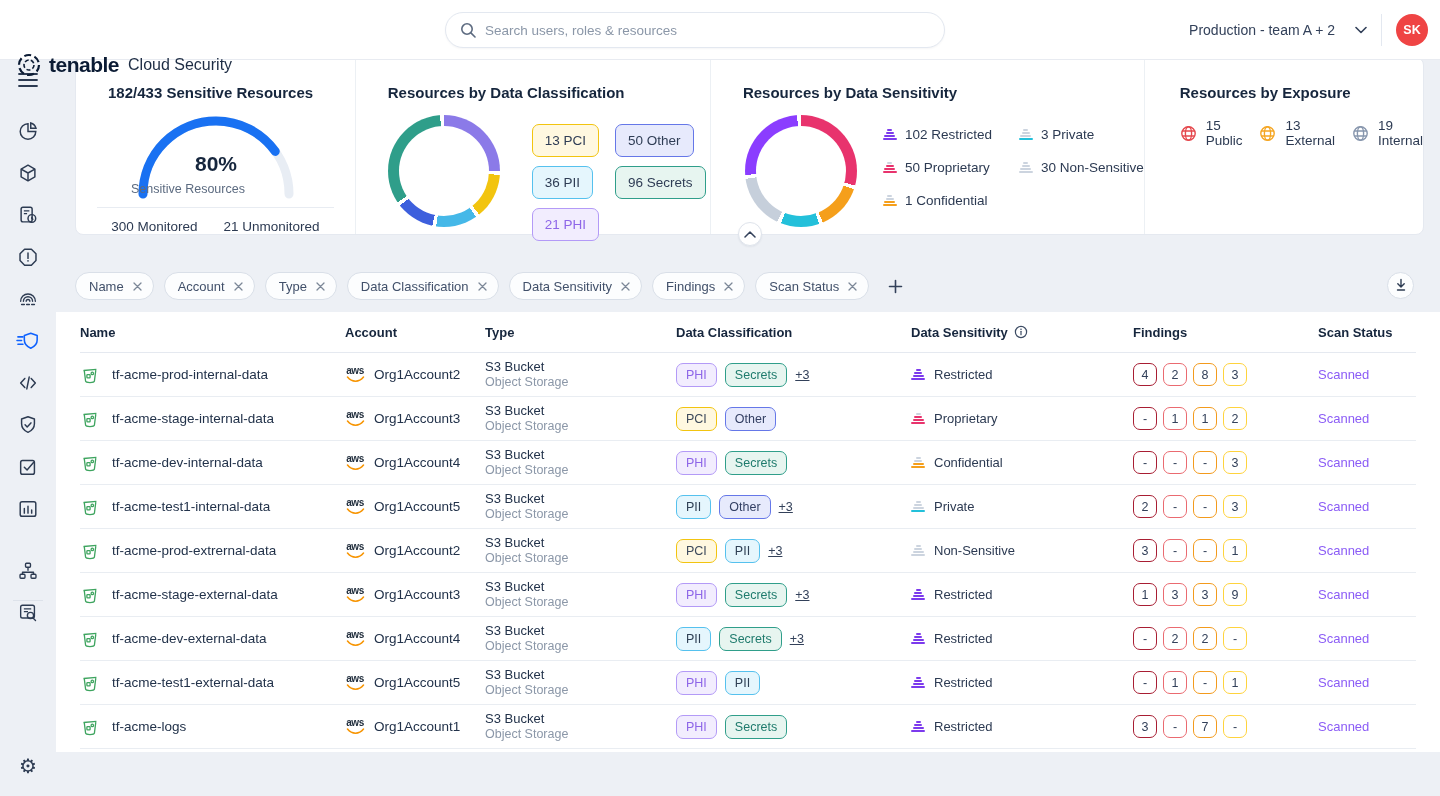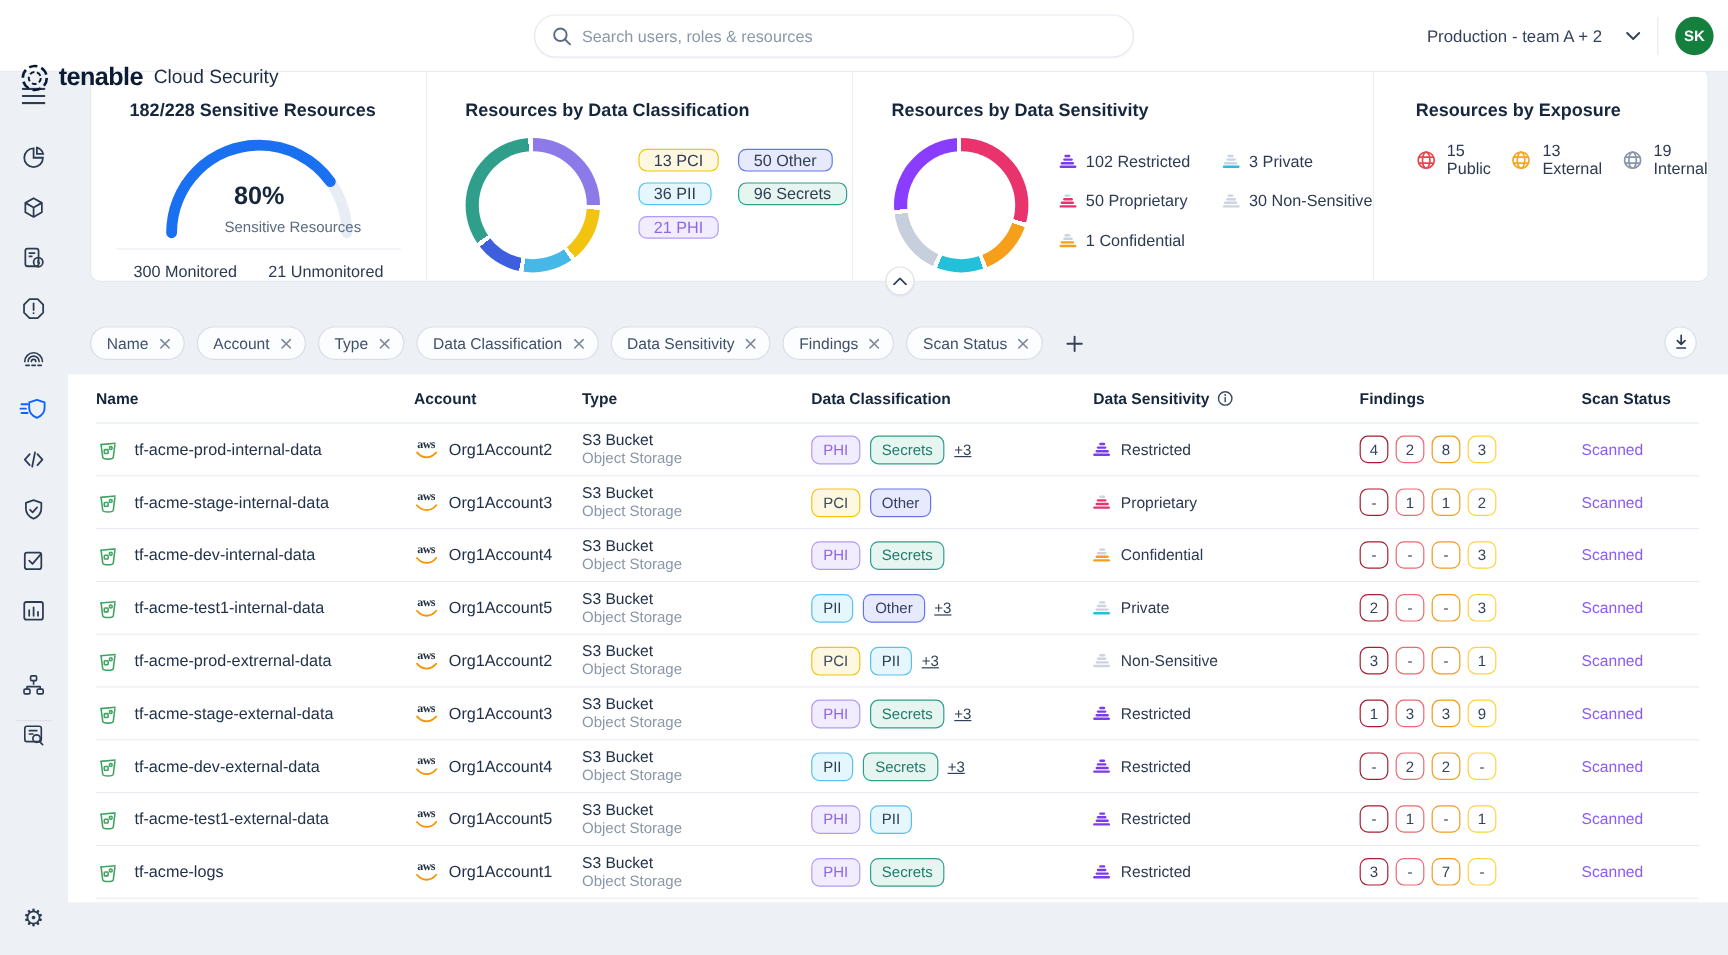--- a/index.html
+++ b/index.html
@@ -10,21 +10,21 @@
   .topbar { position:fixed; top:0; left:0; width:1440px; height:60px; background:#fff; border-bottom:1px solid #e8ebf1; z-index:20; }
   .logo { position:absolute; left:16px; top:16px; display:flex; align-items:center; gap:7px;margin-top:36px; }
   .brand { font-size:21px; font-weight:800; color:#0b1b34; letter-spacing:-0.5px; }
   .product { font-size:16px; color:#1e2d44; margin-left:2px; }
   .search { position:absolute; left:445px; top:12px; width:500px; height:36px; background:#fff; border:1px solid #e3e8f0; border-radius:18px; display:flex; align-items:center; padding:0 14px; gap:9px; box-shadow:0 1px 2px rgba(20,35,60,.04); }
   .search input { border:none; outline:none; flex:1; font-family:inherit; font-size:13.5px; color:#a16207; background:transparent; }
   .search input::placeholder { color:#8b97a8; }
   .topright { position:absolute; right:12px; top:0; height:60px; display:flex; align-items:center; gap:14px; }
   .tenant { display:flex; align-items:center; gap:20px; font-size:14px; color:#33415a; cursor:pointer; }
   .topdiv { width:1px; height:32px; background:#e3e8f0; }
-  .avatar { width:32px; height:32px; border-radius:50%; background:#15803d; color:#fff; font-size:12.5px; font-weight:700; display:flex; align-items:center; justify-content:center; }
+  .avatar { width:32px; height:32px; border-radius:50%; background:#ef4444; color:#fff; font-size:12.5px; font-weight:700; display:flex; align-items:center; justify-content:center; }
 
   
   .sidebar { position:fixed; left:0; top:60px; width:56px; bottom:0; background:#edf0f5; z-index:15; }
   .side-icon { position:absolute; left:16px; width:24px; height:24px; display:flex; align-items:center; justify-content:center; cursor:pointer; }
   .side-icon svg { display:block; }
   .side-div { position:absolute; left:13px; top:540px; width:30px; height:1px; background:#dde2ea; }
   .gear-glyph { font-size:20px; color:#2d3b52; line-height:1; }
 
   
   .main { margin-left:56px; }
@@ -36,31 +36,31 @@
   .sec { position:relative; height:100%; }
   .sec.s1 { width:297px; border-right:1px solid #ecEFf4; border-right:1px solid #ecf0f4; }
   .sec.s2 { width:377px; border-right:1px solid #ecf0f4; }
   .sec.s3 { width:444px; border-right:1px solid #ecf0f4; }
   .sec.s4 { flex:1; }
   .sec-title { font-size:15px; font-weight:700; color:#16263d; padding:26px 0 0 32px; }
   .s4 .sec-title { padding-left:35px; }
 
   .gauge { position:relative; width:170px; height:92px; margin:7px 0 0 55px; }
   .gauge-pct { position:absolute; bottom:24px; width:100%; text-align:center; font-size:21px; font-weight:700; color:#16263d; }
-  .gauge-sub { position:absolute; bottom:4px; width:100%; text-align:right; font-size:12.5px; color:#5c6b80; }
+  .gauge-sub { position:absolute; bottom:4px; width:100%; text-align:left; font-size:12.5px; color:#5c6b80; }
   .s1-hr { border-top:1px solid #e8ecf2; margin:7px 21px 0 21px; }
   .s1-bottom { display:flex; justify-content:center; gap:26px; margin-top:11px; font-size:13.5px; color:#2c3a52; }
 
   .s2-body { display:flex; padding:14px 0 0 32px; gap:32px; }
   .donut { width:112px; height:112px; border-radius:50%; position:relative; flex:none; }
   .donut::after { content:""; position:absolute; inset:11px; background:#fff; border-radius:50%; }
   .cls-badges { display:grid; grid-template-columns:auto auto; column-gap:16px; row-gap:9px; align-content:start; margin-top:9px; justify-items:start; }
 
   .badge { display:inline-flex; align-items:center; height:24px; padding:0 9px; border:1.5px solid; border-radius:7px; font-size:12.5px; background:#fff; white-space:nowrap; }
-  .badge.lg { height:19px; padding:0 12px; font-size:13.5px; }
+  .badge.lg { height:33px; padding:0 12px; font-size:13.5px; }
   .badge.pci { background:#fff8e0; border-color:#f2c40f; color:#3d4a5c; }
   .badge.other { background:#e7eafc; border-color:#6577e8; color:#333f63; }
   .badge.pii { background:#e5f6fd; border-color:#55c1ee; color:#2f4055; }
   .badge.secrets { background:#e7f5f0; border-color:#2f9e8a; color:#1f7b6d; }
   .badge.phi { background:#f2edfe; border-color:#b39af7; color:#8e66e8; }
   .badge.lg.pci,.badge.lg.other,.badge.lg.pii,.badge.lg.secrets { color:#2f3d55; }
 
   .s3-body { display:flex; padding:14px 0 0 34px; gap:26px; }
   .sens-legend { display:grid; grid-template-columns:136px auto; row-gap:18px; align-content:start; margin-top:12px; }
   .legitem { display:flex; align-items:center; gap:8px; font-size:13.5px; color:#2c3a52; white-space:nowrap; }
@@ -86,21 +86,21 @@
   .rgrid { display:grid; grid-template-columns:265px 140px 191px 235px 222px 185px 1fr; align-items:center; }
   .thead { height:41px; border-bottom:1px solid #e5e9f0; }
   .th { font-size:13px; font-weight:700; color:#16263d; display:flex; align-items:center; gap:6px; }
   .infoic { display:flex; cursor:pointer; }
   .trow { height:44px; border-bottom:1px solid #e9edf2; }
   .cell { display:flex; align-items:center; }
   .namecell { gap:12px; }
   .bucketic { display:flex; flex:none; }
   .rname { font-size:13.5px; color:#22324a; }
   .acctcell { gap:9px; font-size:13.5px; color:#22324a; }
-  .awsic { display:flex; flex-direction:column; align-items:center; width:20px; flex:none;font-family:Liberation Serif, serif; }
+  .awsic { display:flex; flex-direction:column; align-items:center; width:20px; flex:none; }
   .awstxt { font-size:10px; font-weight:700; color:#222f3e; letter-spacing:-0.5px; line-height:1; }
   .typecell { display:block; }
   .t1 { font-size:13px; color:#22324a; line-height:1.25; }
   .t2 { font-size:12.5px; color:#8b97a8; line-height:1.25; }
   .clscell { gap:8px; }
   .more { font-size:12.5px; color:#33415a; text-decoration:underline; cursor:pointer; }
   .senscell { gap:9px; font-size:13px; color:#2c3a52; }
   .findcell { gap:6px; }
   .fbox { width:24px; height:23px; border:1.5px solid; border-radius:7px; display:inline-flex; align-items:center; justify-content:center; font-size:12.5px; color:#33415a; background:#fff; cursor:pointer; }
   .sev0 { border-color:#a81e33; }
@@ -235,21 +235,21 @@
 </div>
 
 <div class="main">
   <div class="titlebar">
     <h1>Data Inventory</h1>
   </div>
 
   <div class="summary">
 
     <div class="sec s1">
-      <div class="sec-title">182/228 Sensitive Resources</div>
+      <div class="sec-title">182/433 Sensitive Resources</div>
       <div class="gauge">
         <svg width="170" height="92" viewBox="0 0 170 92">
           <path d="M12 86 A73 73 0 0 1 158 86" fill="none" stroke="#e8edf4" stroke-width="9" stroke-linecap="round"></path>
           <path d="M12 86 A73 73 0 0 1 158 86" fill="none" stroke="#1971f2" stroke-width="9" stroke-linecap="round" stroke-dasharray="183.5 259.3"></path>
         </svg>
         <div class="gauge-pct">80%</div>
         <div class="gauge-sub">Sensitive Resources</div>
       </div>
       <div class="s1-hr"></div>
       <div class="s1-bottom">

